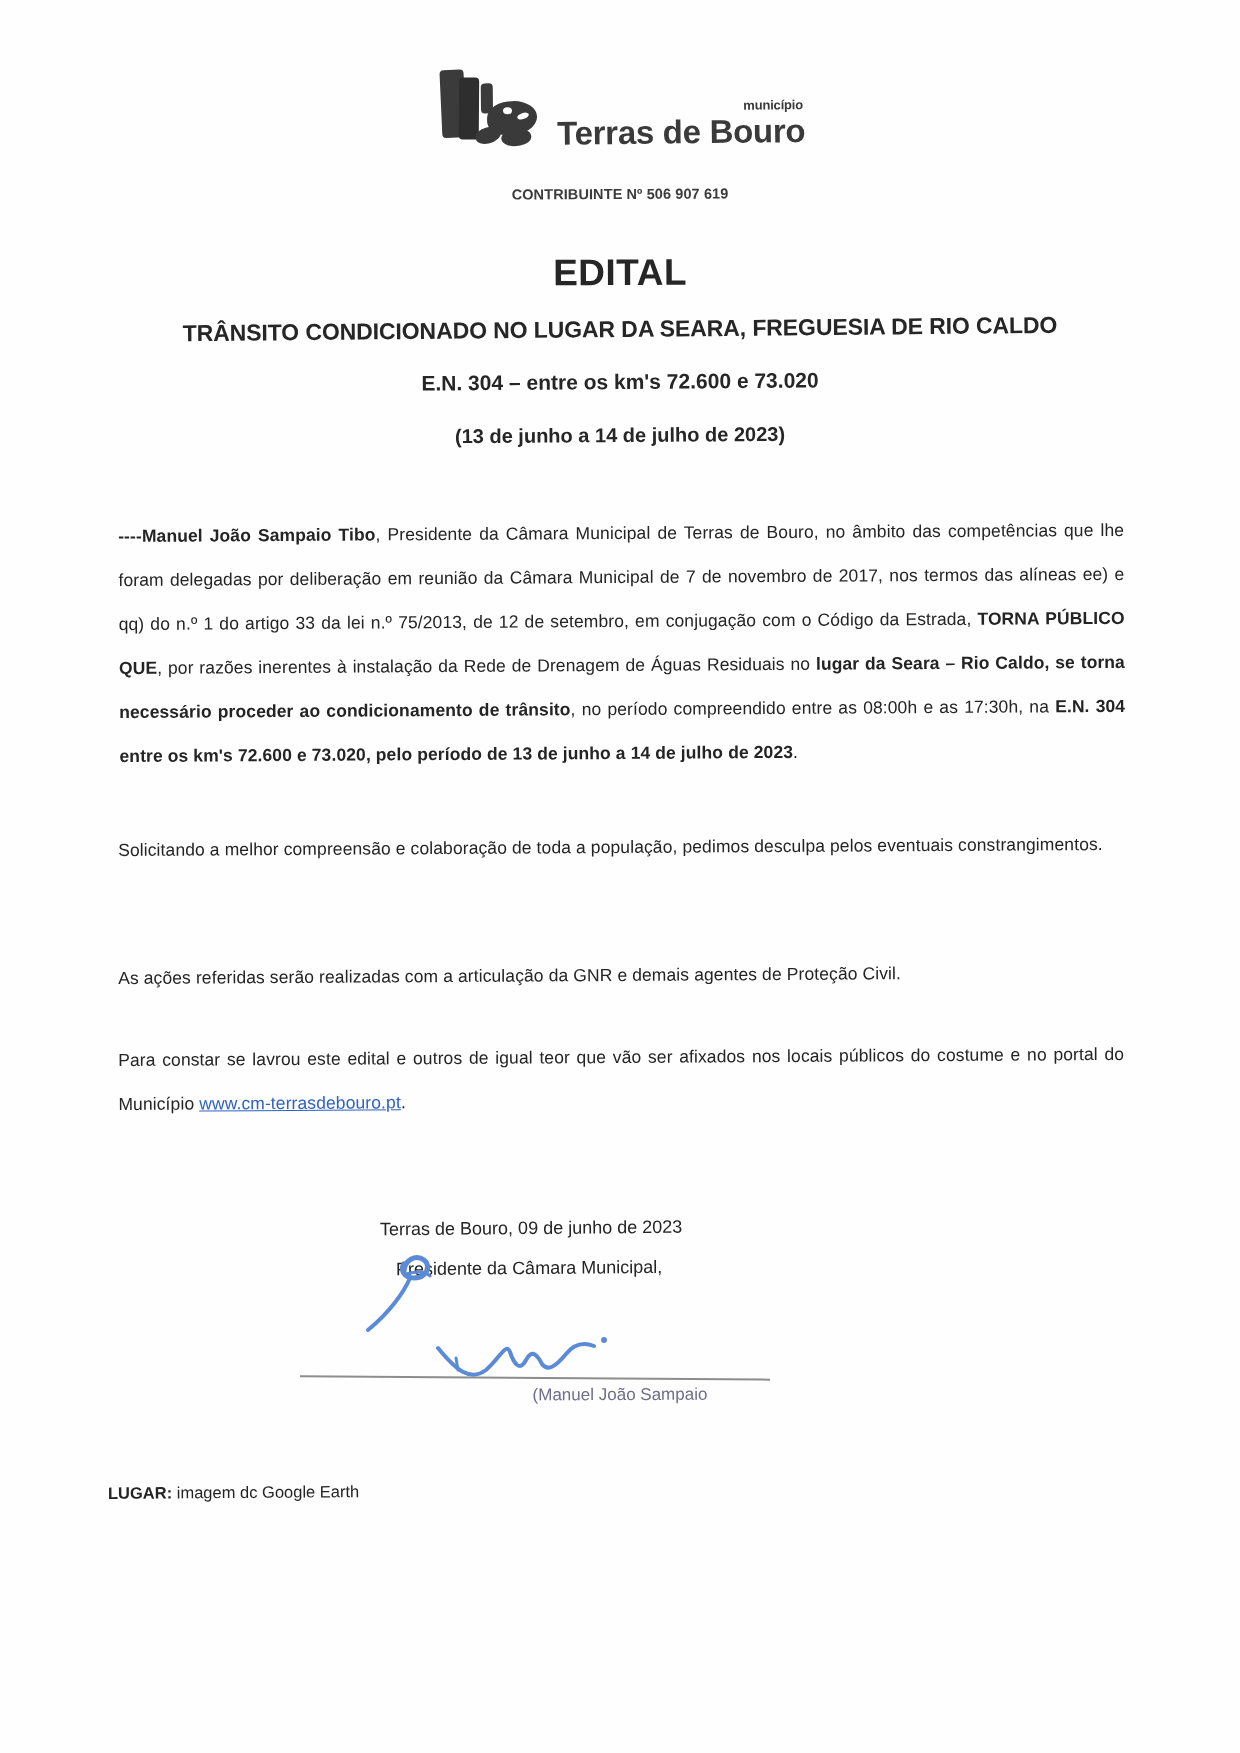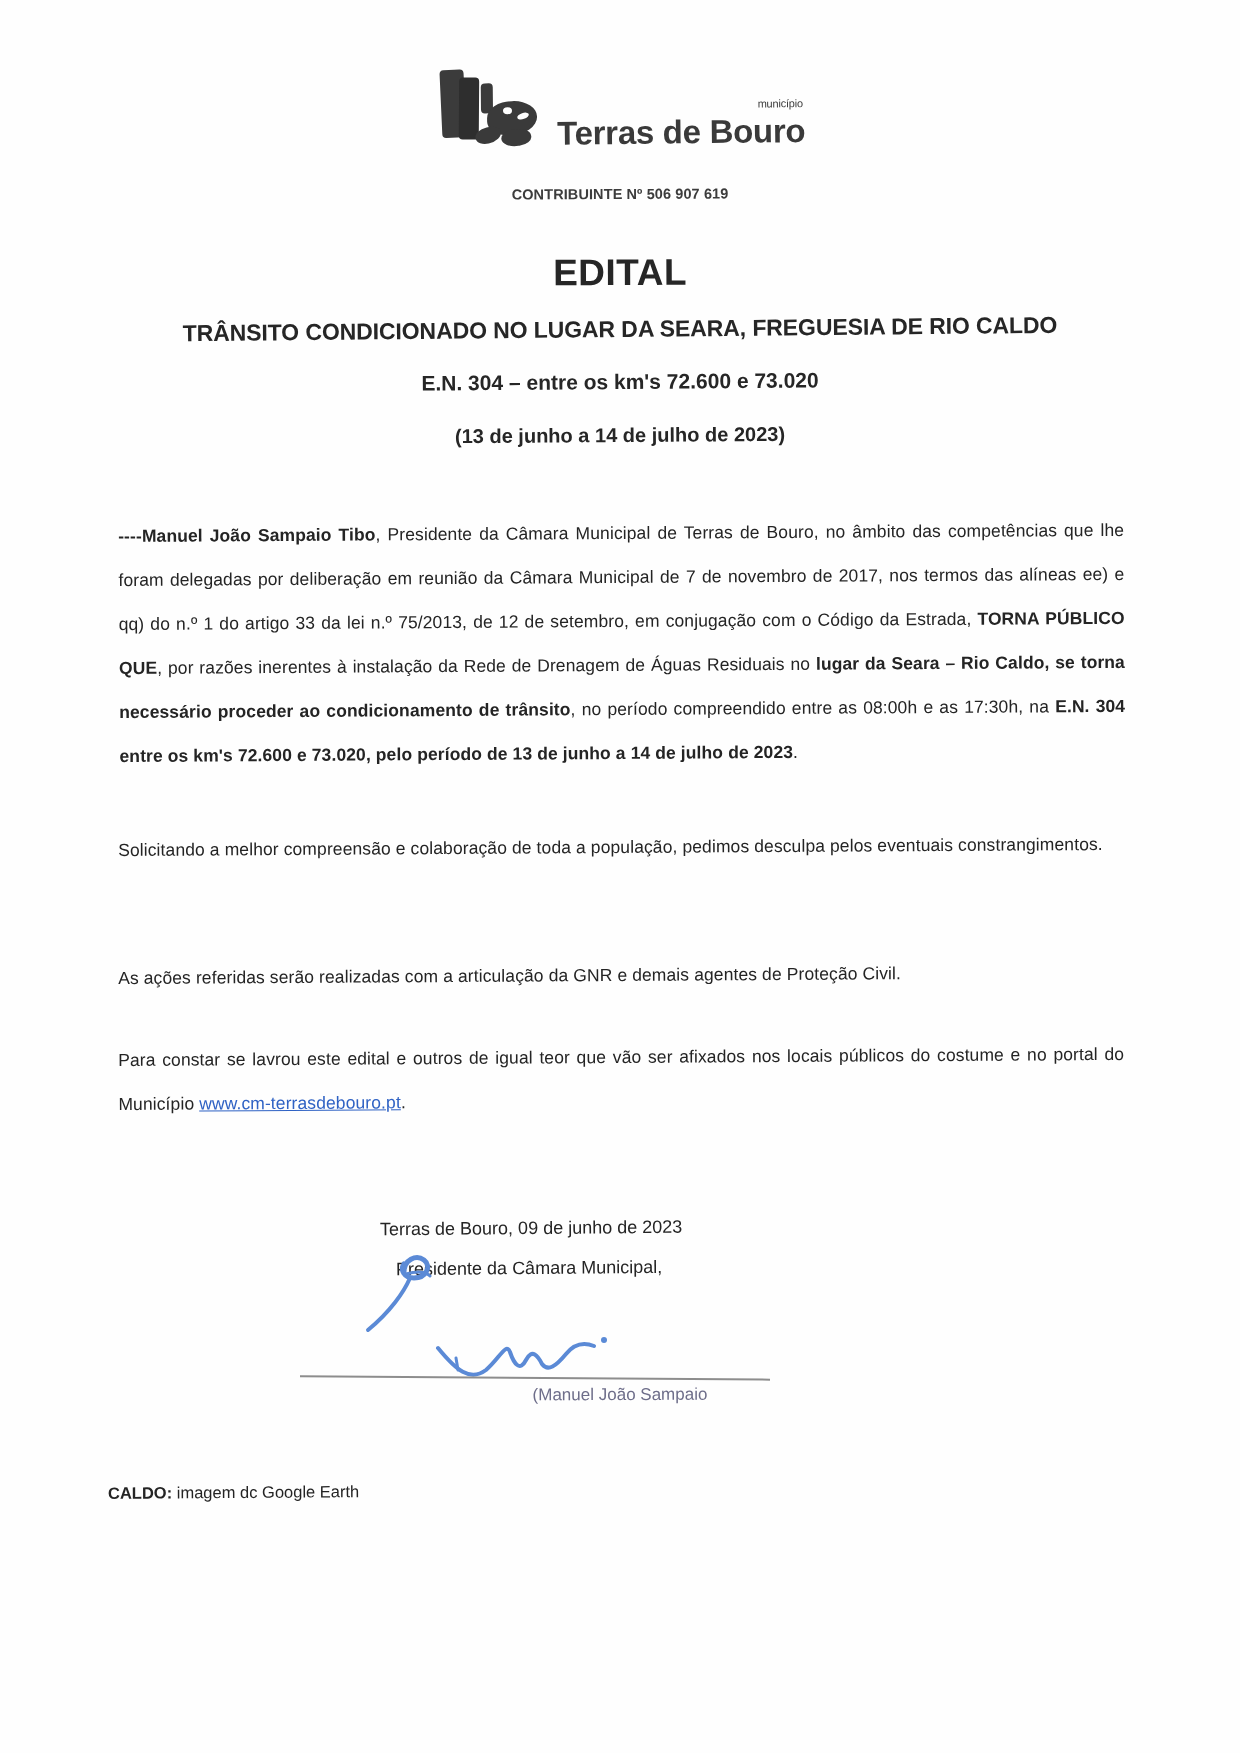--- a/index.html
+++ b/index.html
@@ -107,22 +107,22 @@
     font-size: 33px;
     font-weight: bold;
     letter-spacing: -0.3px;
     color: #3a3a3a;
     padding-bottom: 4px;
   }
   .logo-super {
     position: absolute;
     right: 2px;
     top: -15px;
-    font-size: 11px;
-    font-weight: normal;
+    font-size: 13px;
+    font-weight: bold;
     letter-spacing: -0.2px;
     color: #3a3a3a;
   }
 
   .contribuinte {
     position: absolute;
     top: 186px;
     left: 0;
     width: 100%;
     text-align: center;
@@ -313,15 +313,15 @@
     <path d="M46 44 C 60 40, 66 42, 70 46" fill="none" stroke="#5b8ad6" stroke-width="3" stroke-linecap="round"></path>
     <path d="M50 48 C 44 62, 30 82, 8 100" fill="none" stroke="#5b8ad6" stroke-width="4" stroke-linecap="round"></path>
     <path d="M78 118 C 96 140, 110 152, 126 140 C 140 128, 146 112, 150 122 C 154 134, 160 142, 166 130 C 172 118, 178 126, 182 134 C 188 142, 196 136, 206 124 C 214 114, 224 112, 234 116" fill="none" stroke="#5b8ad6" stroke-width="4" stroke-linecap="round" stroke-linejoin="round"></path>
     <path d="M96 128 L 98 140" fill="none" stroke="#5b8ad6" stroke-width="3" stroke-linecap="round"></path>
     <circle cx="244" cy="110" r="3" fill="#5b8ad6"></circle>
   </svg>
 
   <div class="sig-line"></div>
   <div class="sig-name">(Manuel João Sampaio</div>
 
-  <div class="anexo"><b>CALDO:</b><span> imagem dc Google Earth</span></div>
+  <div class="anexo"><b>LUGAR:</b><span> imagem dc Google Earth</span></div>
 
 </div>
 
 </body></html>

